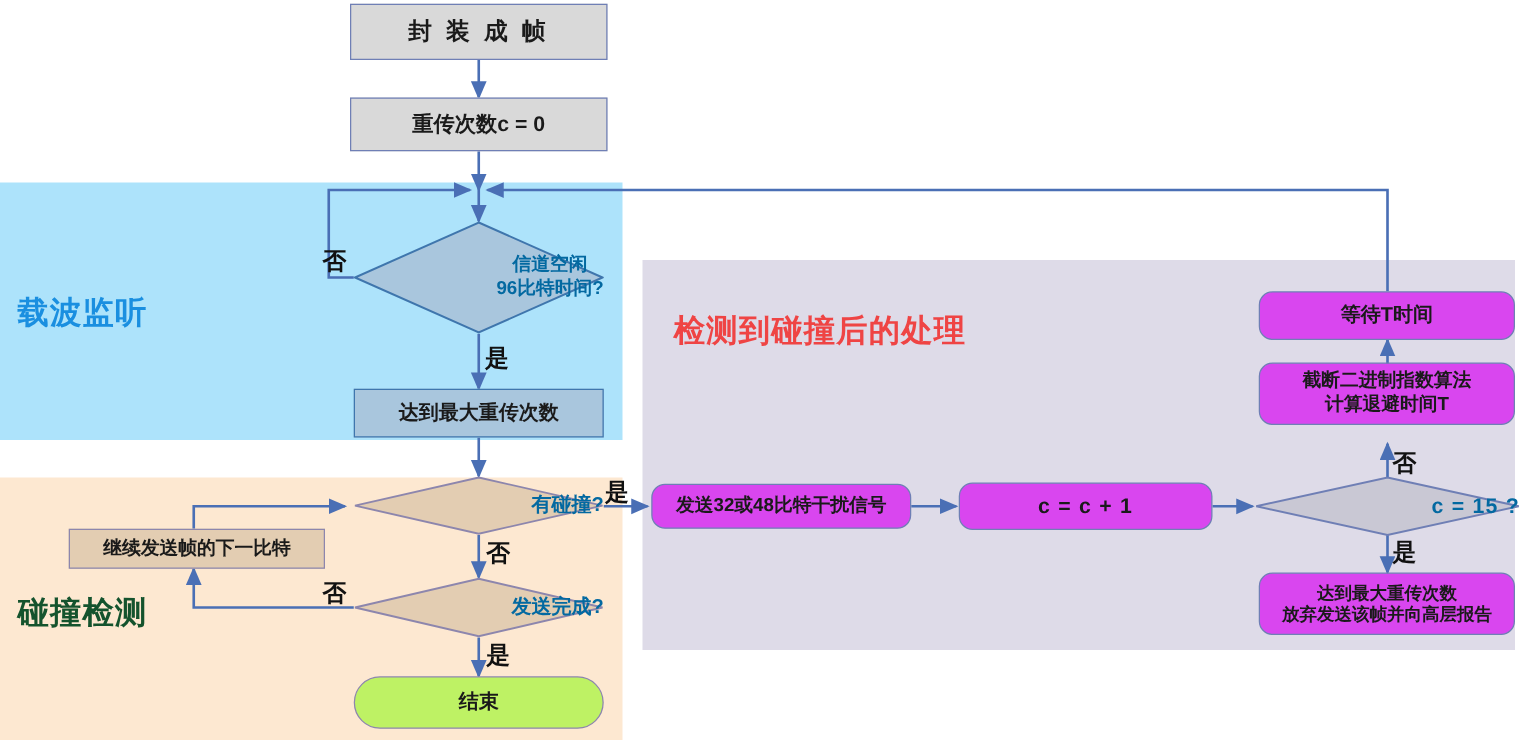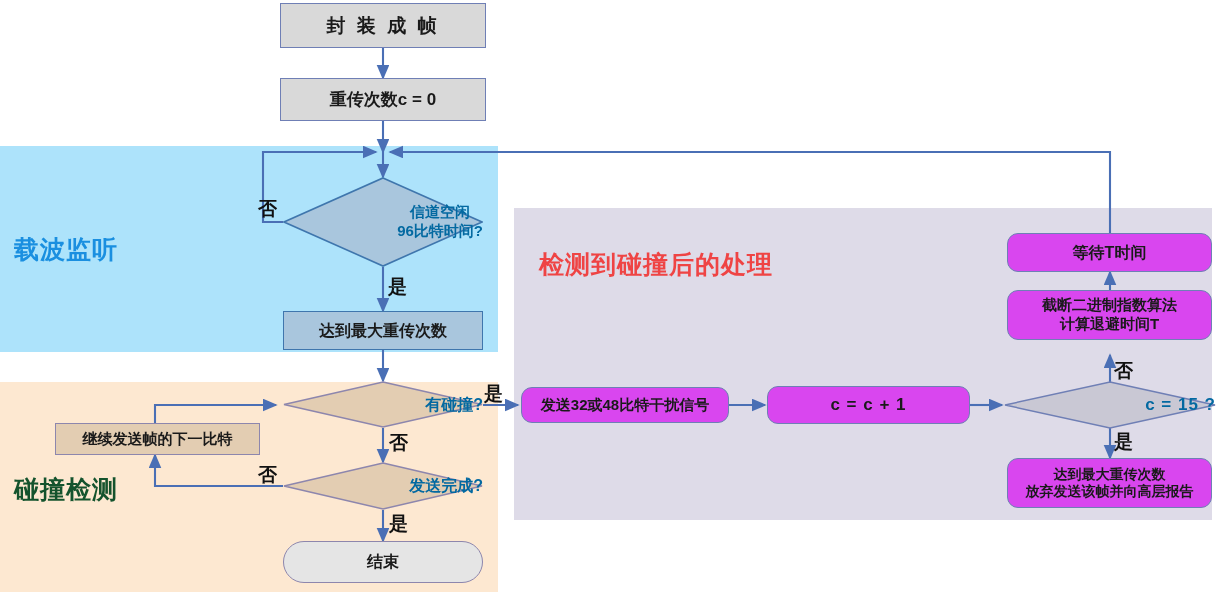--- a/index.html
+++ b/index.html
@@ -93,21 +93,21 @@
     background: #e3cdb2;
     border-color: #8d86ad;
   }
   
   .box-lav {
     background: #d946ef;
     border-color: #6f7fb5;
     border-radius: 11px;
   }
   .terminal {
-    background: #e5e5e5;
+    background: #bef264;
     border: 1.5px solid #8d86ad;
     border-radius: 999px;
   }
 
   
   .diamond-wrap { position: absolute; }
   .diamond-shape {
     position: absolute;
     left: 0; top: 0;
     width: 100%;

